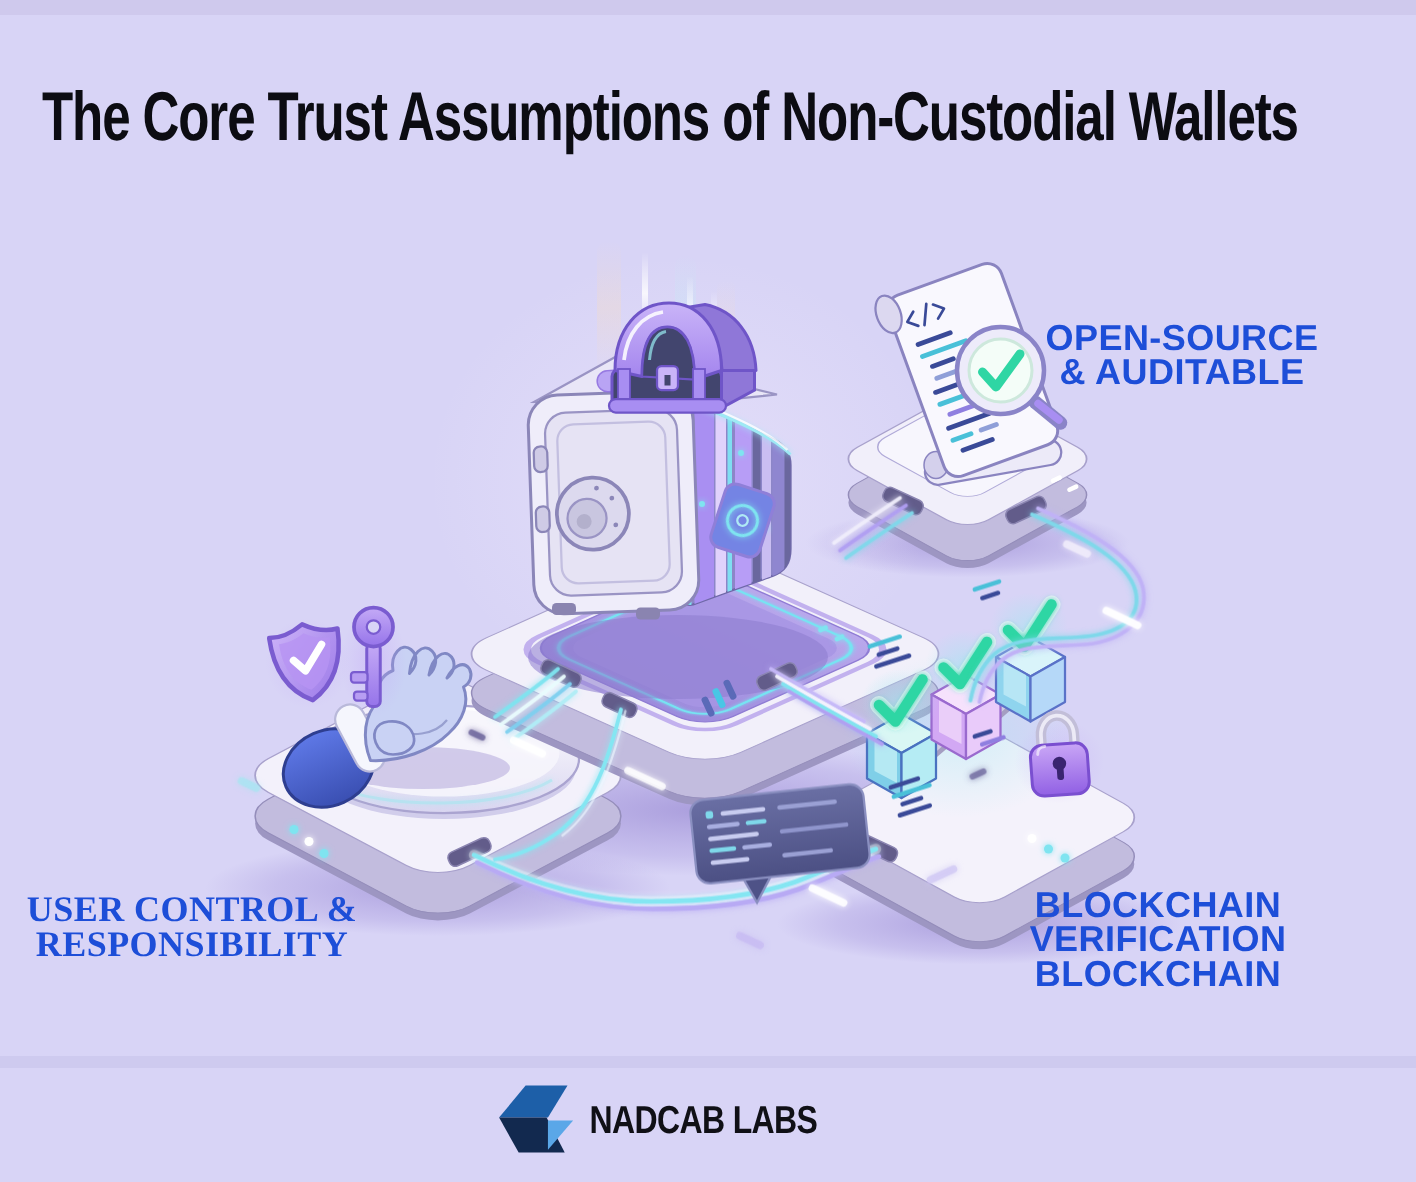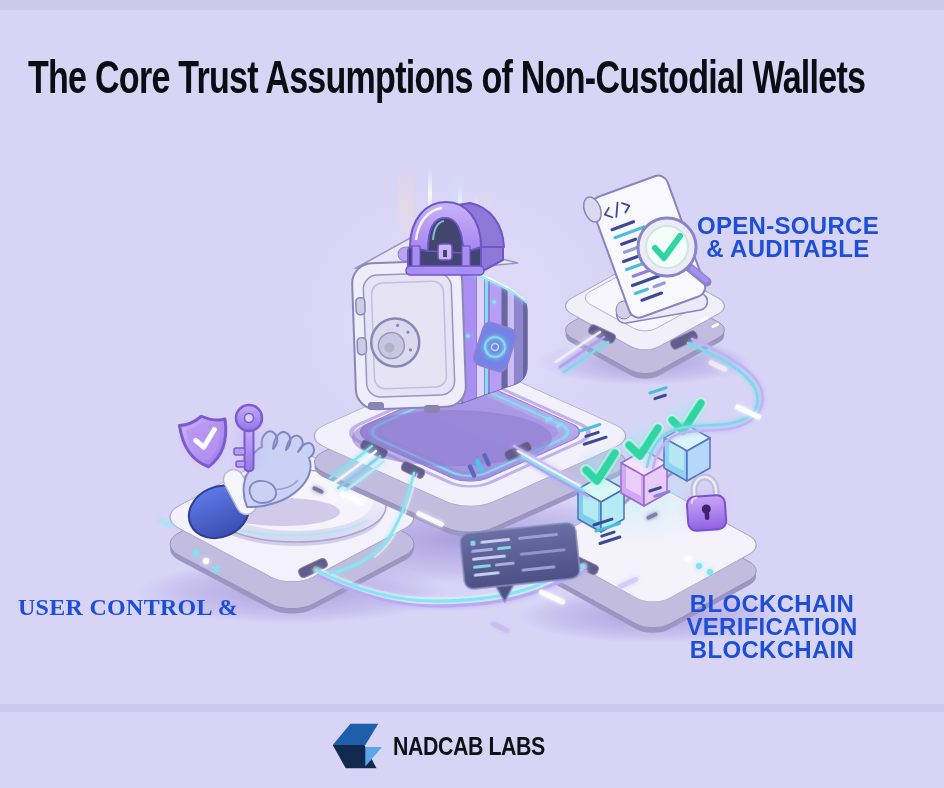--- a/index.html
+++ b/index.html
@@ -453,20 +453,21 @@
   </svg>
 
   <div class="title">The Core Trust Assumptions of Non-Custodial Wallets</div>
 
   <div class="node-label lbl-open">
     <span>OPEN-SOURCE</span>
     <span>&amp; AUDITABLE</span>
   </div>
   <div class="node-label lbl-user">
     <span>USER CONTROL &amp;</span>
+    <span>RESPONSIBILITY</span>
   </div>
   <div class="node-label lbl-trust">
     <span>BLOCKCHAIN</span>
     <span>VERIFICATION</span>
     <span>BLOCKCHAIN</span>
   </div>
 
   <div class="footer">
     <svg width="54" height="56" viewBox="0 0 58 56">
       <polygon points="23,4 53,4 39,27 4,27" fill="#1d5fa8"></polygon>

